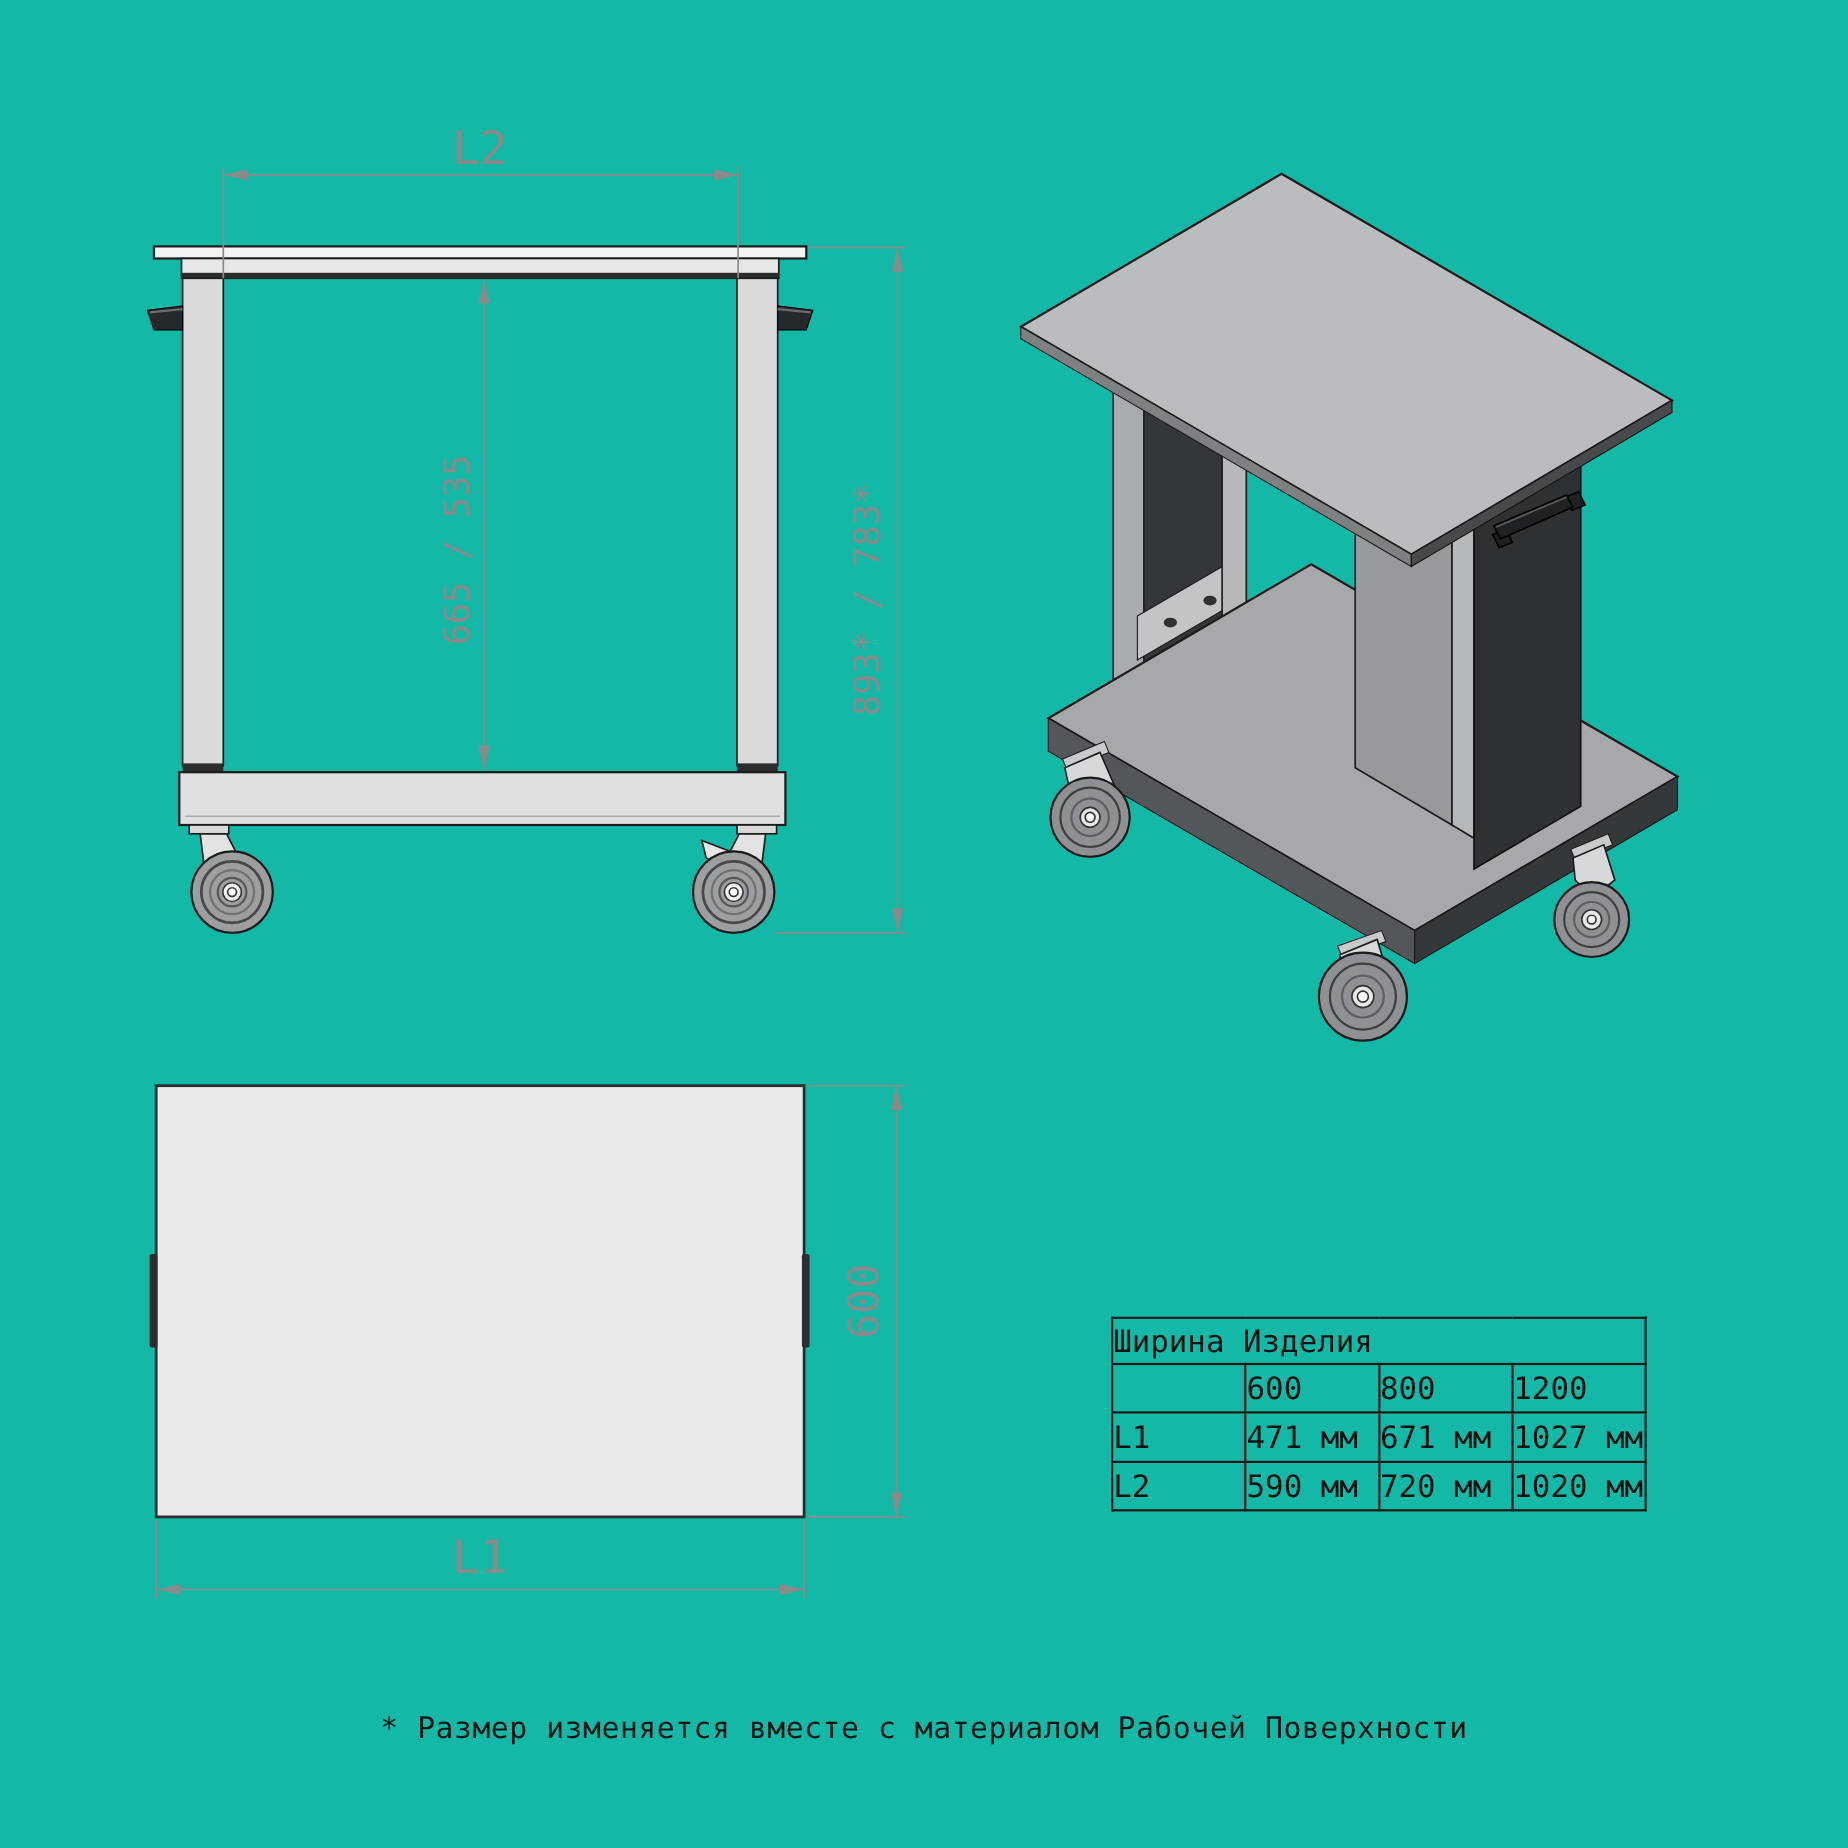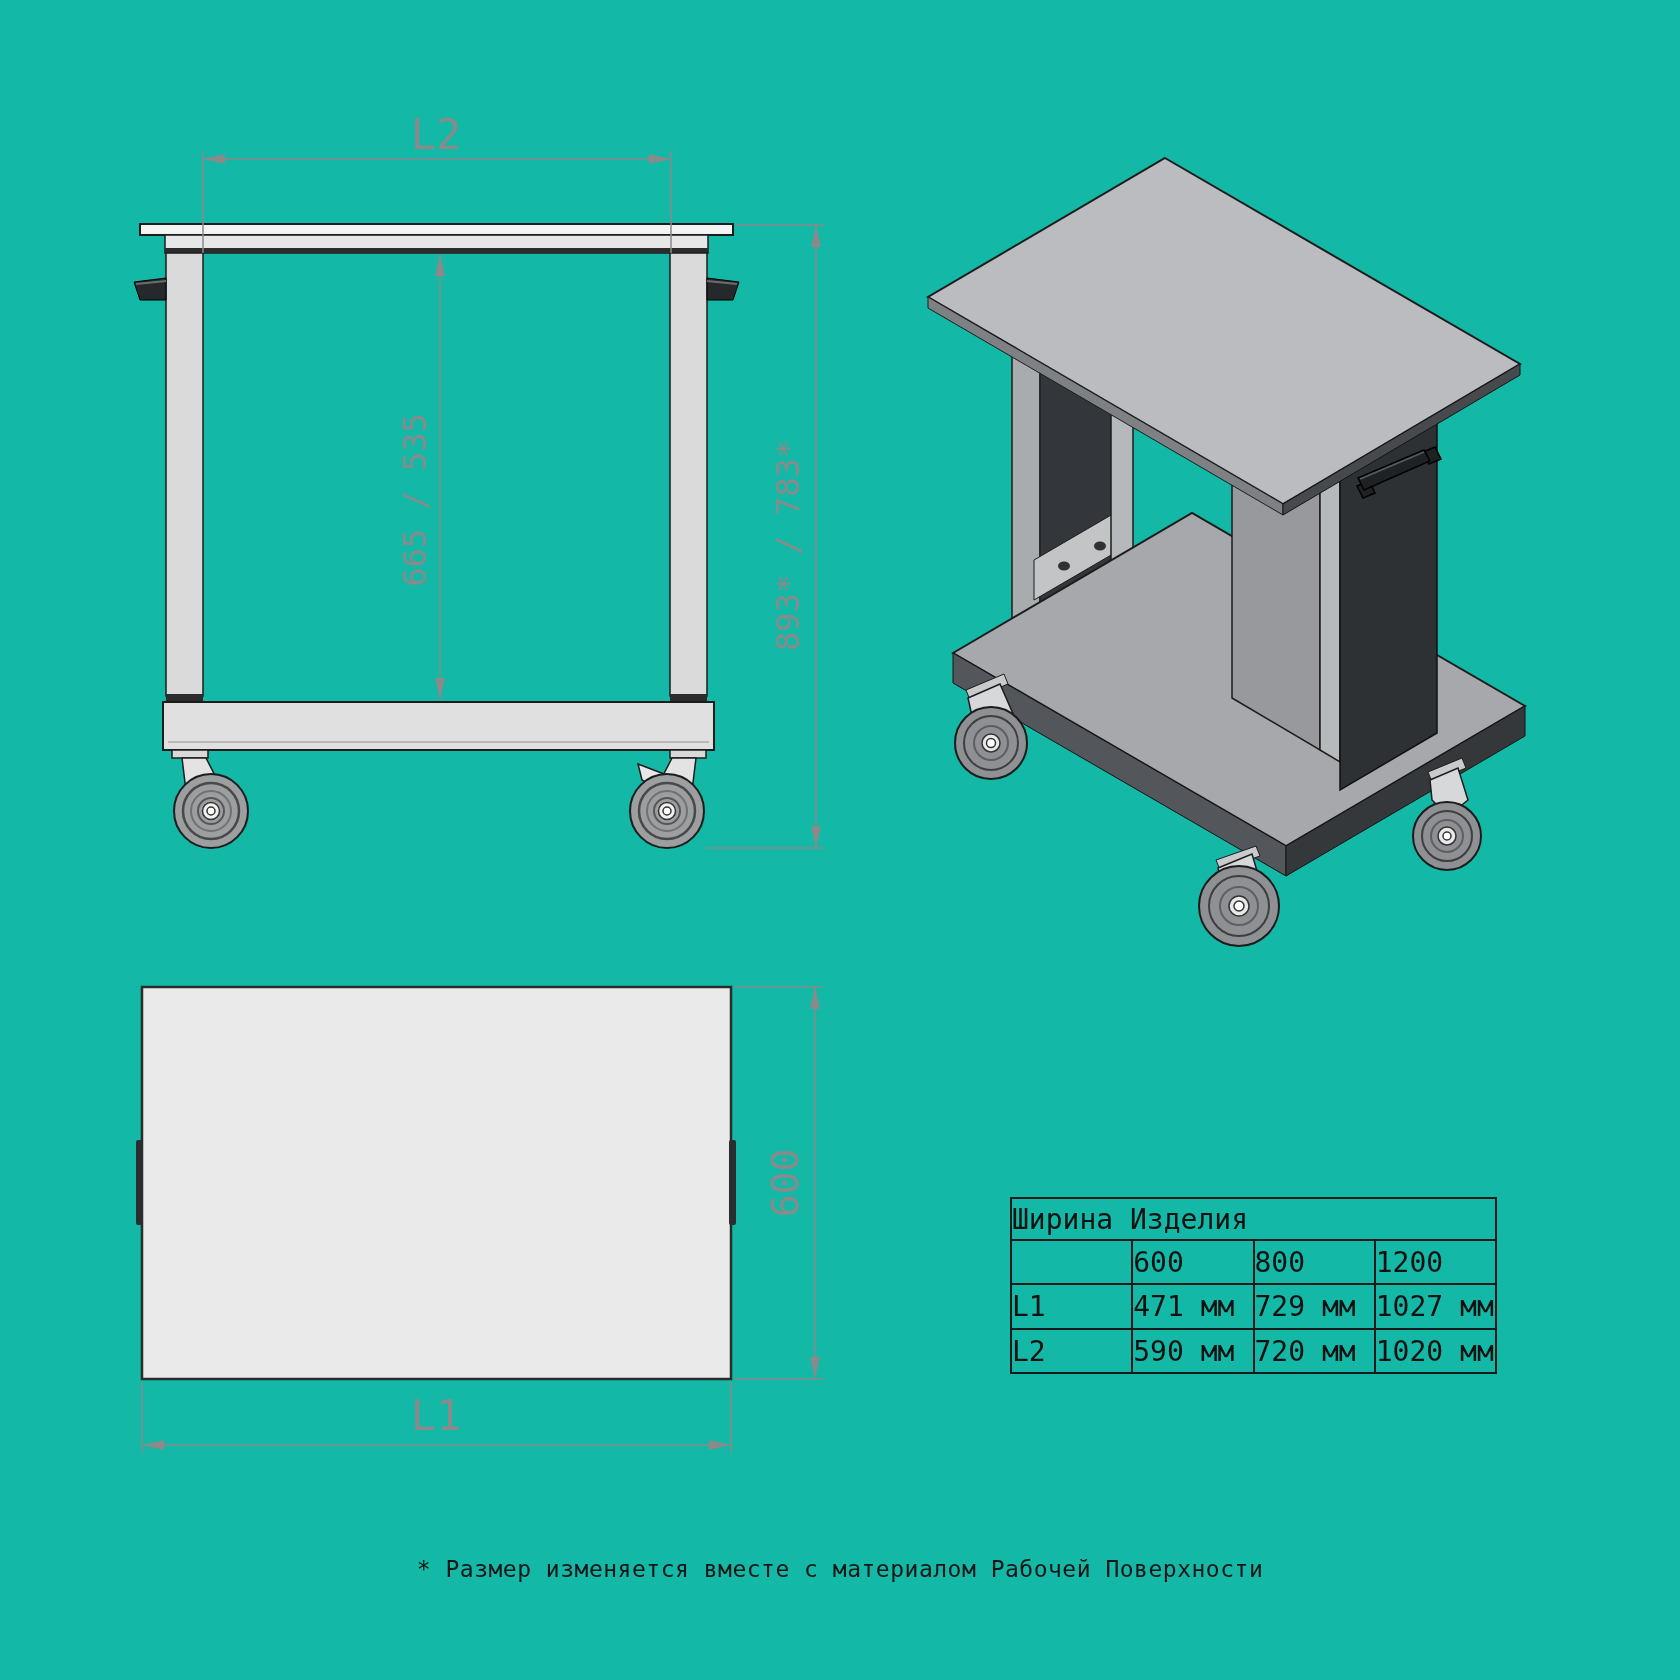--- a/index.html
+++ b/index.html
@@ -13,21 +13,21 @@
     position:absolute;left:1010px;top:1197px;width:487px;height:175px;
     border-collapse:collapse;table-layout:fixed;
     font-family:"DejaVu Sans Mono", monospace;font-size:28px;color:#111;
   }
   #size-table td{
     border:2px solid #1a1a1a;text-align:left;vertical-align:middle;
     padding:0;overflow:hidden;white-space:nowrap;
   }
   #footnote{
     position:absolute;left:0;top:1556px;width:1680px;
-    text-align:center;font-size:23px;color:#161616;
+    text-align:center;font-size:27px;color:#161616;
     font-family:"DejaVu Sans Mono", monospace;letter-spacing:0.5px;
   }
 </style>
 </head>
 <body>
 
 <div id="sheet">
 <svg width="1680" height="1680" viewBox="0 0 1680 1680">
 
   <g>
@@ -206,21 +206,21 @@
   </tr>
   <tr style="height:44px">
     <td style="width:63px"></td>
     <td style="width:142px">600</td>
     <td style="width:142px">800</td>
     <td style="width:140px">1200</td>
   </tr>
   <tr style="height:45px">
     <td>L1</td>
     <td>471 мм</td>
-    <td>729 мм</td>
+    <td>671 мм</td>
     <td>1027 мм</td>
   </tr>
   <tr style="height:44px">
     <td>L2</td>
     <td>590 мм</td>
     <td>720 мм</td>
     <td>1020 мм</td>
   </tr>
 </tbody>
     </table>

